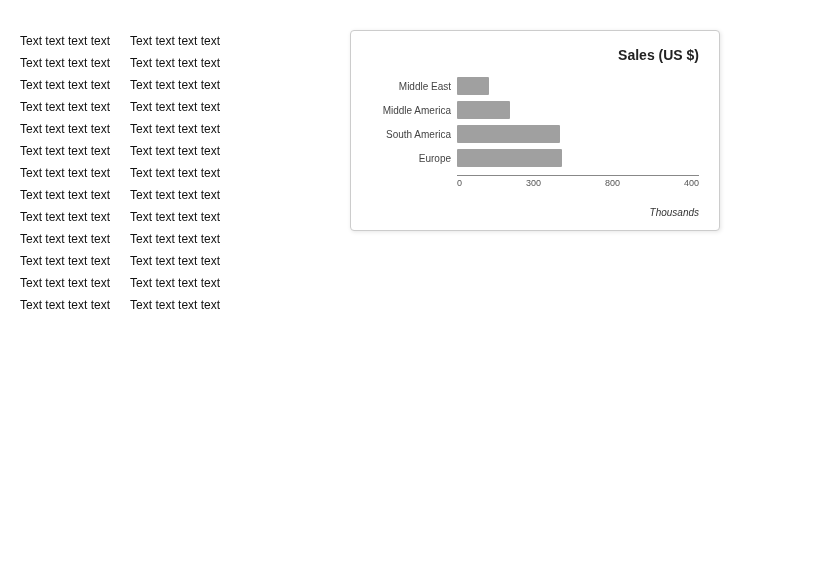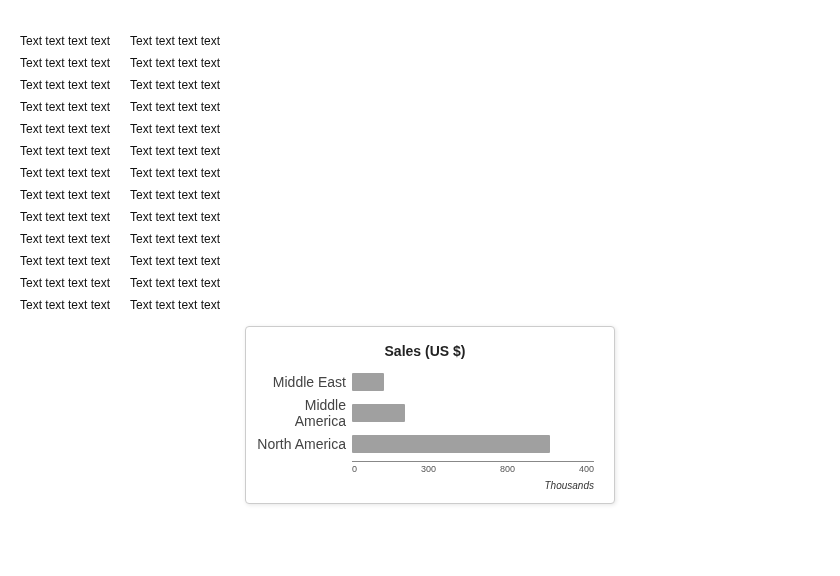--- a/index.html
+++ b/index.html
@@ -6,21 +6,21 @@
     body {
       background: #ffffff;
       font-family: Arial, sans-serif;
       width: 840px;
       height: 576px;
       overflow: hidden;
     }
 
     .page {
       display: flex;
-      flex-direction: column;
+      flex-direction: row;
       padding: 30px 20px;
       gap: 10px;
       background: #fff;
     }
 
     .text-columns {
       display: flex;
       flex-direction: row;
       gap: 20px;
       flex: 0 0 auto;
@@ -51,41 +51,41 @@
     .chart-box {
       background: #ffffff;
       border: 1px solid #ccc;
       border-radius: 4px;
       padding: 16px 20px 12px 10px;
       width: 370px;
       box-shadow: 1px 1px 4px rgba(0,0,0,0.1);
     }
 
     .chart-title {
-      text-align: center;
+      text-align: right;
       font-size: 14px;
       font-weight: bold;
       margin-bottom: 14px;
       color: #222;
     }
 
     .chart-body {
       display: flex;
       flex-direction: column;
       gap: 6px;
     }
 
     .bar-row {
       display: flex;
       align-items: center;
       gap: 6px;
     }
 
     .bar-label {
-      font-size: 14px;
+      font-size: 10px;
       color: #444;
       text-align: right;
       width: 90px;
       flex-shrink: 0;
     }
 
     .bar-track {
       flex: 1;
       height: 18px;
       position: relative;
@@ -117,21 +117,21 @@
       font-size: 9px;
       color: #555;
       border-top: 1px solid #888;
       padding-top: 2px;
     }
 
     .x-label {
       text-align: right;
       font-size: 10px;
       color: #333;
-      margin-top: 6px;
+      margin-top: 19px;
       font-style: italic;
     }
   </style>
 </head>
 <body>
 
 <div class="page">
   <div class="text-columns">
     <div class="text-col" id="col-left">
         <div class="text-line">Text text text text</div>
@@ -175,23 +175,29 @@
               <div class="bar-fill gray" style="width: 13.3%;"></div>
             </div>
           </div>
           <div class="bar-row">
             <div class="bar-label">Middle America</div>
             <div class="bar-track">
               <div class="bar-fill gray" style="width: 21.7%;"></div>
             </div>
           </div>
           <div class="bar-row">
-            <div class="bar-label">North America</div>
-            <div class="bar-track">
-              <div class="bar-fill gray" style="width: 81.7%;"></div>
+            <div class="bar-label">South America</div>
+            <div class="bar-track">
+              <div class="bar-fill gray" style="width: 42.5%;"></div>
+            </div>
+          </div>
+          <div class="bar-row">
+            <div class="bar-label">Europe</div>
+            <div class="bar-track">
+              <div class="bar-fill gray" style="width: 43.3%;"></div>
             </div>
           </div>
         </div>
       <div class="x-axis">
         <div class="x-ticks" id="x-ticks">
             <span>0</span>
             <span>300</span>
             <span>800</span>
             <span>400</span>
           </div>

